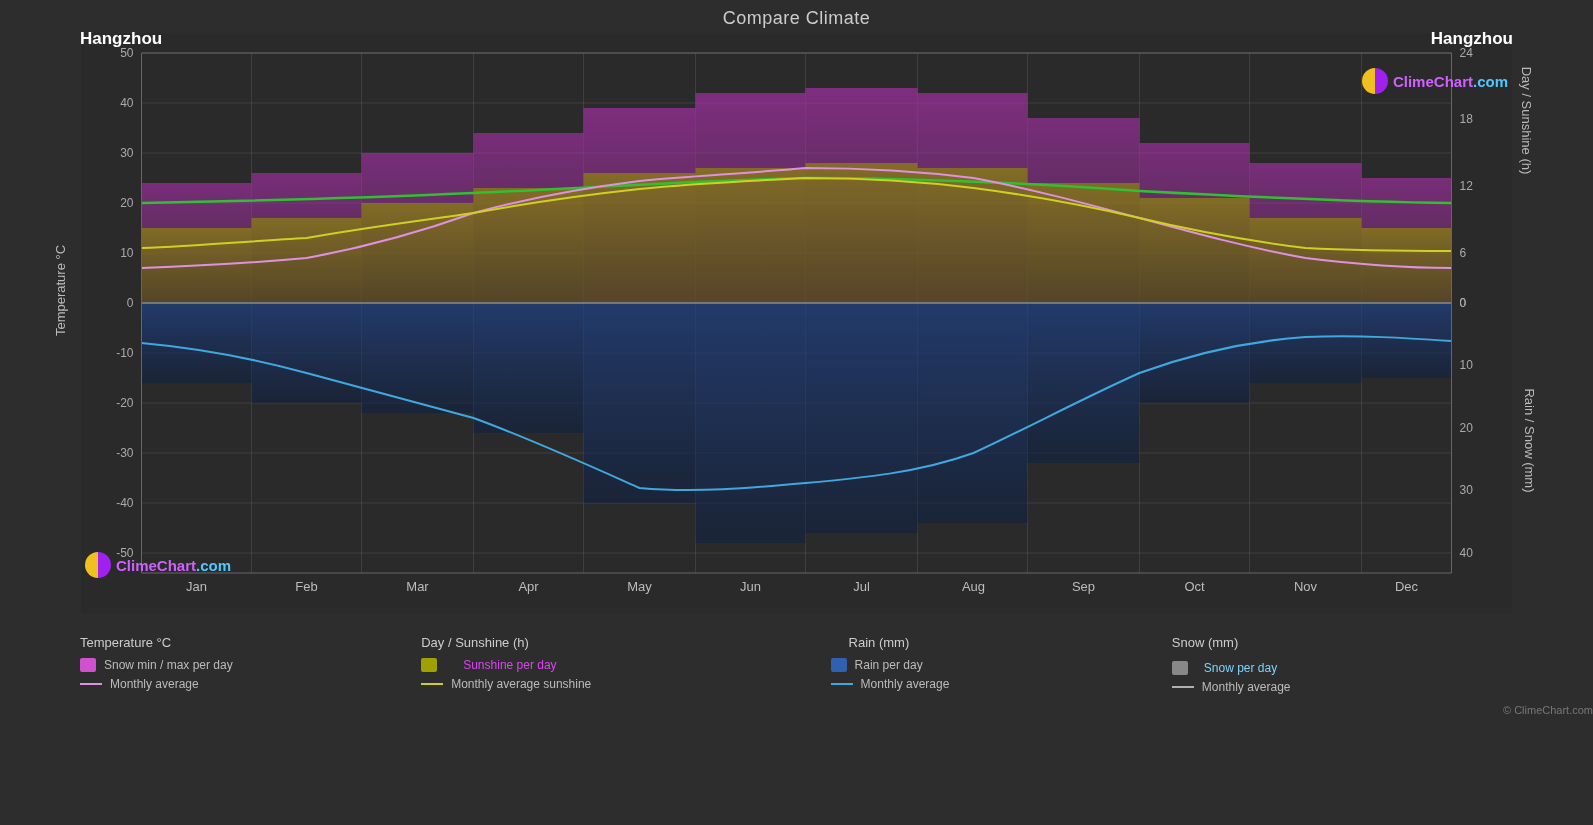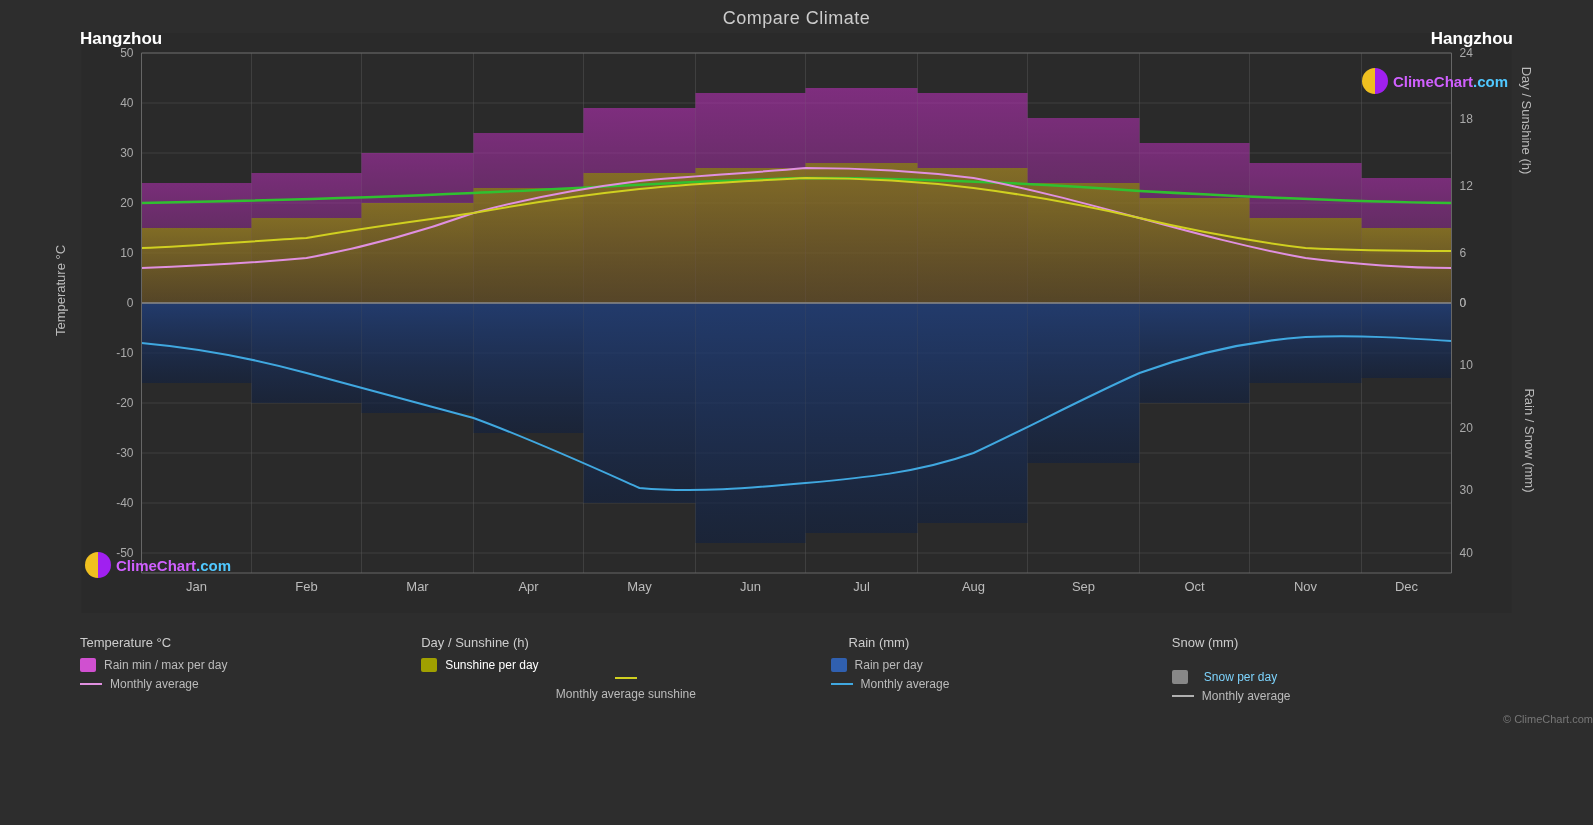--- a/index.html
+++ b/index.html
@@ -206,54 +206,54 @@
     <line x1="1370" y1="20" x2="1370" y2="540" stroke="#666" stroke-width="1"></line>
   </svg>
 </div>
 
 <div style="display:flex; flex-direction:row; padding: 10px 80px 0 80px; gap:0; margin-top:2px;">
 
   <div style="flex:1; display:flex; flex-direction:column; gap:5px;">
     <div style="font-size:13px; color:#ccc; margin-bottom:3px;">Temperature °C</div>
     <div style="display:flex; align-items:center; gap:8px; font-size:12px; color:#bbb;">
       <div style="width:16px;height:14px;background:#d050d0;border-radius:2px;"></div>
-      <span>Rain min / max per day</span>
+      <span>Snow min / max per day</span>
     </div>
     <div style="display:flex; align-items:center; gap:8px; font-size:12px; color:#bbb;">
       <div style="width:22px;height:2px;background:#e090e0;"></div>
       <span>Monthly average</span>
     </div>
   </div>
 
   <div style="flex:1.2; display:flex; flex-direction:column; gap:5px;">
     <div style="font-size:13px; color:#ccc; margin-bottom:3px;">Day / Sunshine (h)</div>
-    <div style="display:flex; align-items:flex-end; gap:8px; font-size:12px; color:#ffffff;">
+    <div style="display:flex; align-items:flex-end; gap:26px; font-size:12px; color:#d946ef;">
       <div style="width:16px;height:14px;background:#a0a000;border-radius:2px;"></div>
       <span>Sunshine per day</span>
     </div>
-    <div style="display:flex; align-items:center; gap:8px; font-size:12px; color:#bbb;flex-direction:column;">
+    <div style="display:flex; align-items:center; gap:8px; font-size:12px; color:#bbb;">
       <div style="width:22px;height:2px;background:#d0d020;"></div>
       <span>Monthly average sunshine</span>
     </div>
   </div>
 
   <div style="flex:1; display:flex; flex-direction:column; gap:5px;">
     <div style="font-size:13px; color:#ccc; margin-bottom:3px;padding-left:18px;">Rain (mm)</div>
     <div style="display:flex; align-items:flex-start; gap:8px; font-size:12px; color:#bbb;">
       <div style="width:16px;height:14px;background:#3060b0;border-radius:2px;"></div>
       <span>Rain per day</span>
     </div>
     <div style="display:flex; align-items:center; gap:8px; font-size:12px; color:#bbb;">
       <div style="width:22px;height:2px;background:#40a8e0;"></div>
       <span>Monthly average</span>
     </div>
   </div>
 
   <div style="flex:1; display:flex; flex-direction:column; gap:5px;">
-    <div style="font-size:13px; color:#ccc; margin-bottom:15px;">Snow (mm)</div>
+    <div style="font-size:13px; color:#ccc; margin-bottom:6px;">Snow (mm)</div>
     <div style="display:flex; align-items:center; gap:16px; font-size:12px; color:#7dd3fc;">
       <div style="width:16px;height:14px;background:#888;border-radius:2px;"></div>
       <span>Snow per day</span>
     </div>
     <div style="display:flex; align-items:center; gap:8px; font-size:12px; color:#bbb;">
       <div style="width:22px;height:2px;background:#b0b0b0;"></div>
       <span>Monthly average</span>
     </div>
   </div>
 </div>

